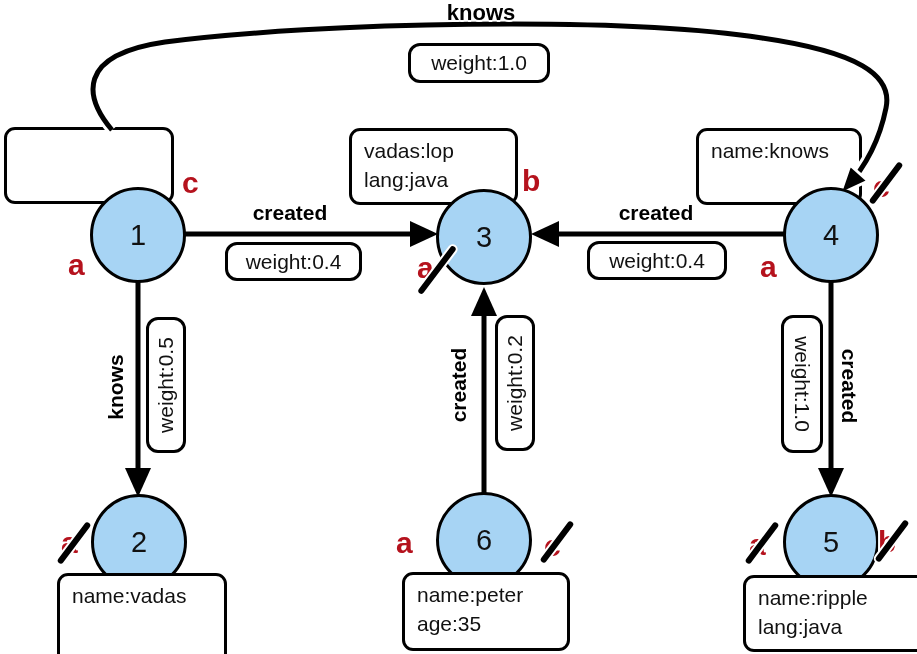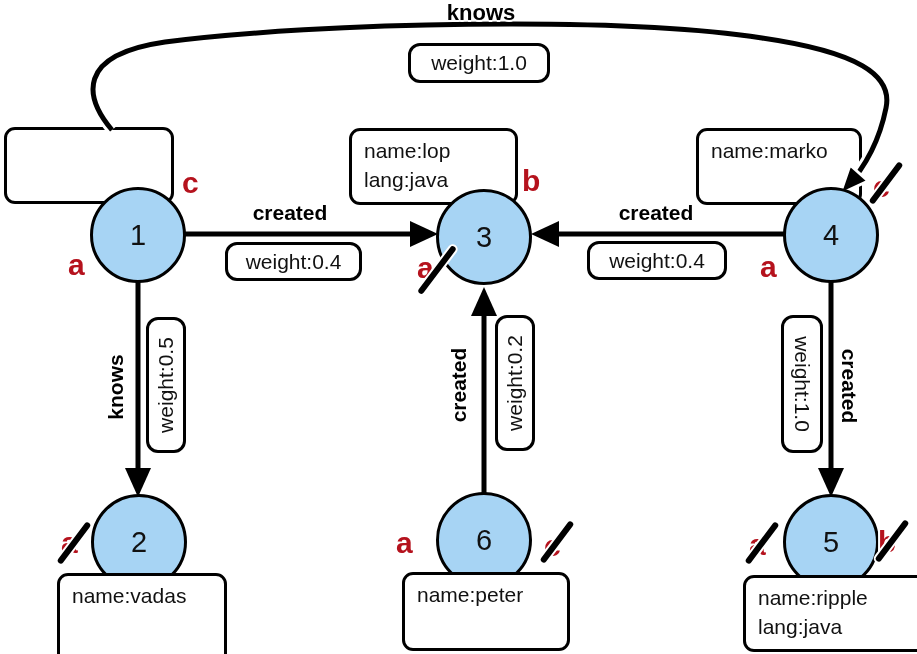--- a/index.html
+++ b/index.html
@@ -57,25 +57,25 @@
       <line x1="484" y1="496" x2="484" y2="314"></line>
       <polygon points="484,287 471,316 497,316" stroke="none"></polygon>
       <line x1="831" y1="280" x2="831" y2="470"></line>
       <polygon points="831,497 818,468 844,468" stroke="none"></polygon>
     </g>
   </svg>
 
   <div class="pbox" style="left:4px;top:127px;width:170px;height:77px;z-index:2;">
   </div>
   <div class="pbox" style="left:349px;top:128px;width:169px;height:77px;z-index:2;">
-    <div>name:lop</div>
+    <div>vadas:lop</div>
     <div>lang:java</div>
   </div>
   <div class="pbox" style="left:696px;top:128px;width:166px;height:77px;z-index:2;">
-    <div>name:marko</div>
+    <div>name:knows</div>
   </div>
 
   <svg class="layer" width="917" height="654" style="z-index:3;">
     <path d="M 112 130 C 85 98 75 55 165 42 C 320 22 620 16 762 38 C 858 52 893 75 886 108 C 880 138 868 164 846 188" fill="none" stroke="#fff" stroke-width="11"></path>
     <path d="M 112 130 C 85 98 75 55 165 42 C 320 22 620 16 762 38 C 858 52 893 75 886 108 C 880 138 868 164 846 188" fill="none" stroke="#000" stroke-width="5"></path>
     <polygon points="840,194 850,165 868,181" fill="#000" stroke="#fff" stroke-width="3"></polygon>
   </svg>
 
   <div class="vertex" style="left:90px;top:187px;background:#a7d4f4;z-index:4;">
     <span>1</span>
@@ -94,20 +94,21 @@
   </div>
   <div class="vertex" style="left:783px;top:494px;background:#a7d4f4;z-index:4;">
     <span>5</span>
   </div>
 
   <div class="pbox" style="left:57px;top:573px;width:170px;height:93px;z-index:5;">
     <div>name:vadas</div>
   </div>
   <div class="pbox" style="left:402px;top:572px;width:168px;height:79px;z-index:5;">
     <div>name:peter</div>
+    <div>age:35</div>
   </div>
   <div class="pbox" style="left:743px;top:575px;width:192px;height:77px;z-index:5;">
     <div>name:ripple</div>
     <div>lang:java</div>
   </div>
 
   <div class="elabel" style="left:441px;top:0px;width:80px;z-index:6;font-size:22px;">knows</div>
   <div class="wbox" style="left:408px;top:43px;width:142px;height:40px;z-index:6;">weight:1.0</div>
 
   <div class="elabel" style="left:245px;top:201px;width:90px;z-index:6;">created</div>

